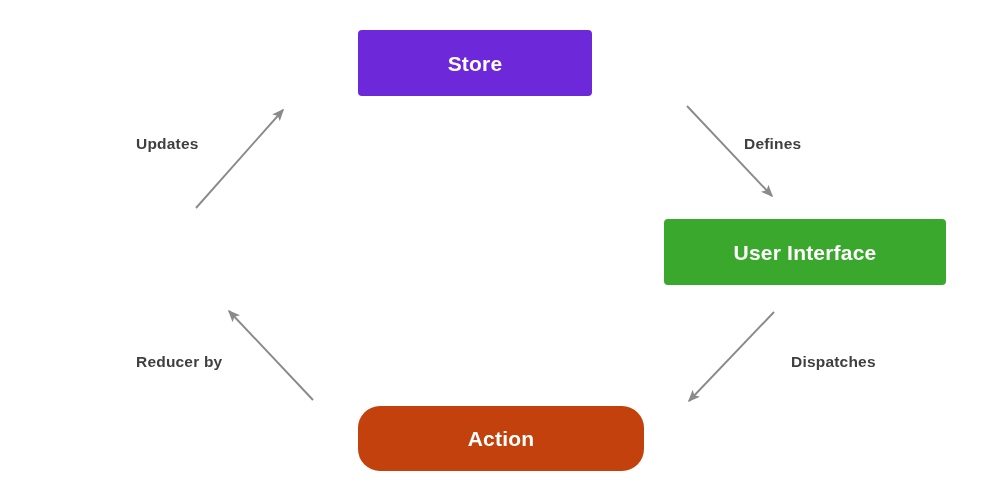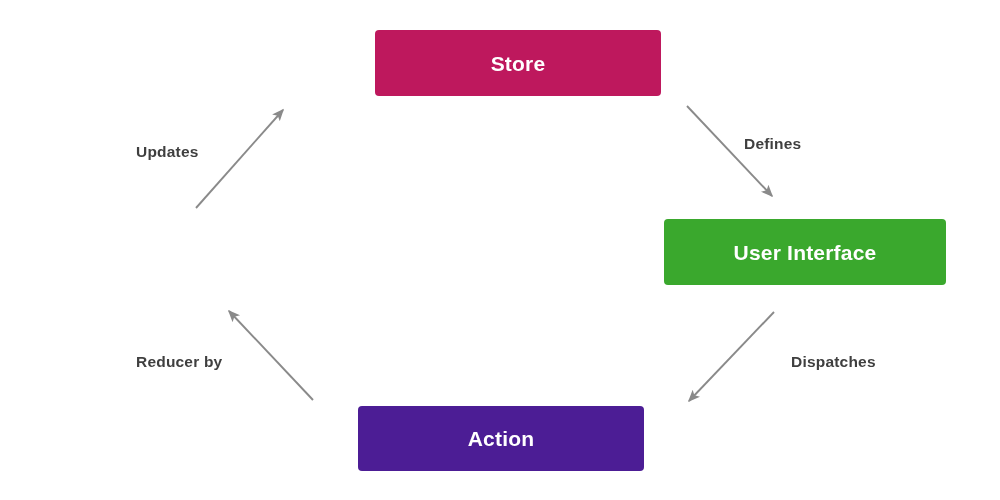--- a/index.html
+++ b/index.html
@@ -31,39 +31,39 @@
     font-weight: bold;
     font-size: 21px;
     letter-spacing: 0.2px;
     line-height: 1;
     white-space: nowrap;
     text-align: center;
   }
   #node-store {
     left: 358px;
     top: 30px;
-    width: 286px;
+    width: 234px;
     height: 66px;
-    background: #be185d;
-    margin-left: 17px;
+    background: #6d28d9;
   }
   #node-user-interface {
     left: 664px;
     top: 219px;
     width: 282px;
     height: 66px;
     background: #3aa82d;
     justify-content: center;
   }
   #node-action {
     left: 358px;
     top: 406px;
     width: 286px;
     height: 65px;
-    background: #4c1d95;
+    background: #c2410c;
+    border-radius: 22px;
   }
   #node-reducer {
     left: 54px;
     top: 219px;
     width: 283px;
     height: 66px;
     background: #e39113;
   }
   #arrow-layer {
     position: absolute;
@@ -77,21 +77,21 @@
     position: absolute;
     color: #3f3f3f;
     font-weight: bold;
     font-size: 15.5px;
     letter-spacing: 0.2px;
     white-space: nowrap;
     line-height: 1;
   }
   #edge-label-updates {
     left: 136px;
-    top: 144px;
+    top: 136px;
     text-align: center;
   }
   #edge-label-defines {
     left: 744px;
     top: 136px;
   }
   #edge-label-dispatches {
     left: 791px;
     top: 354px;
   }

